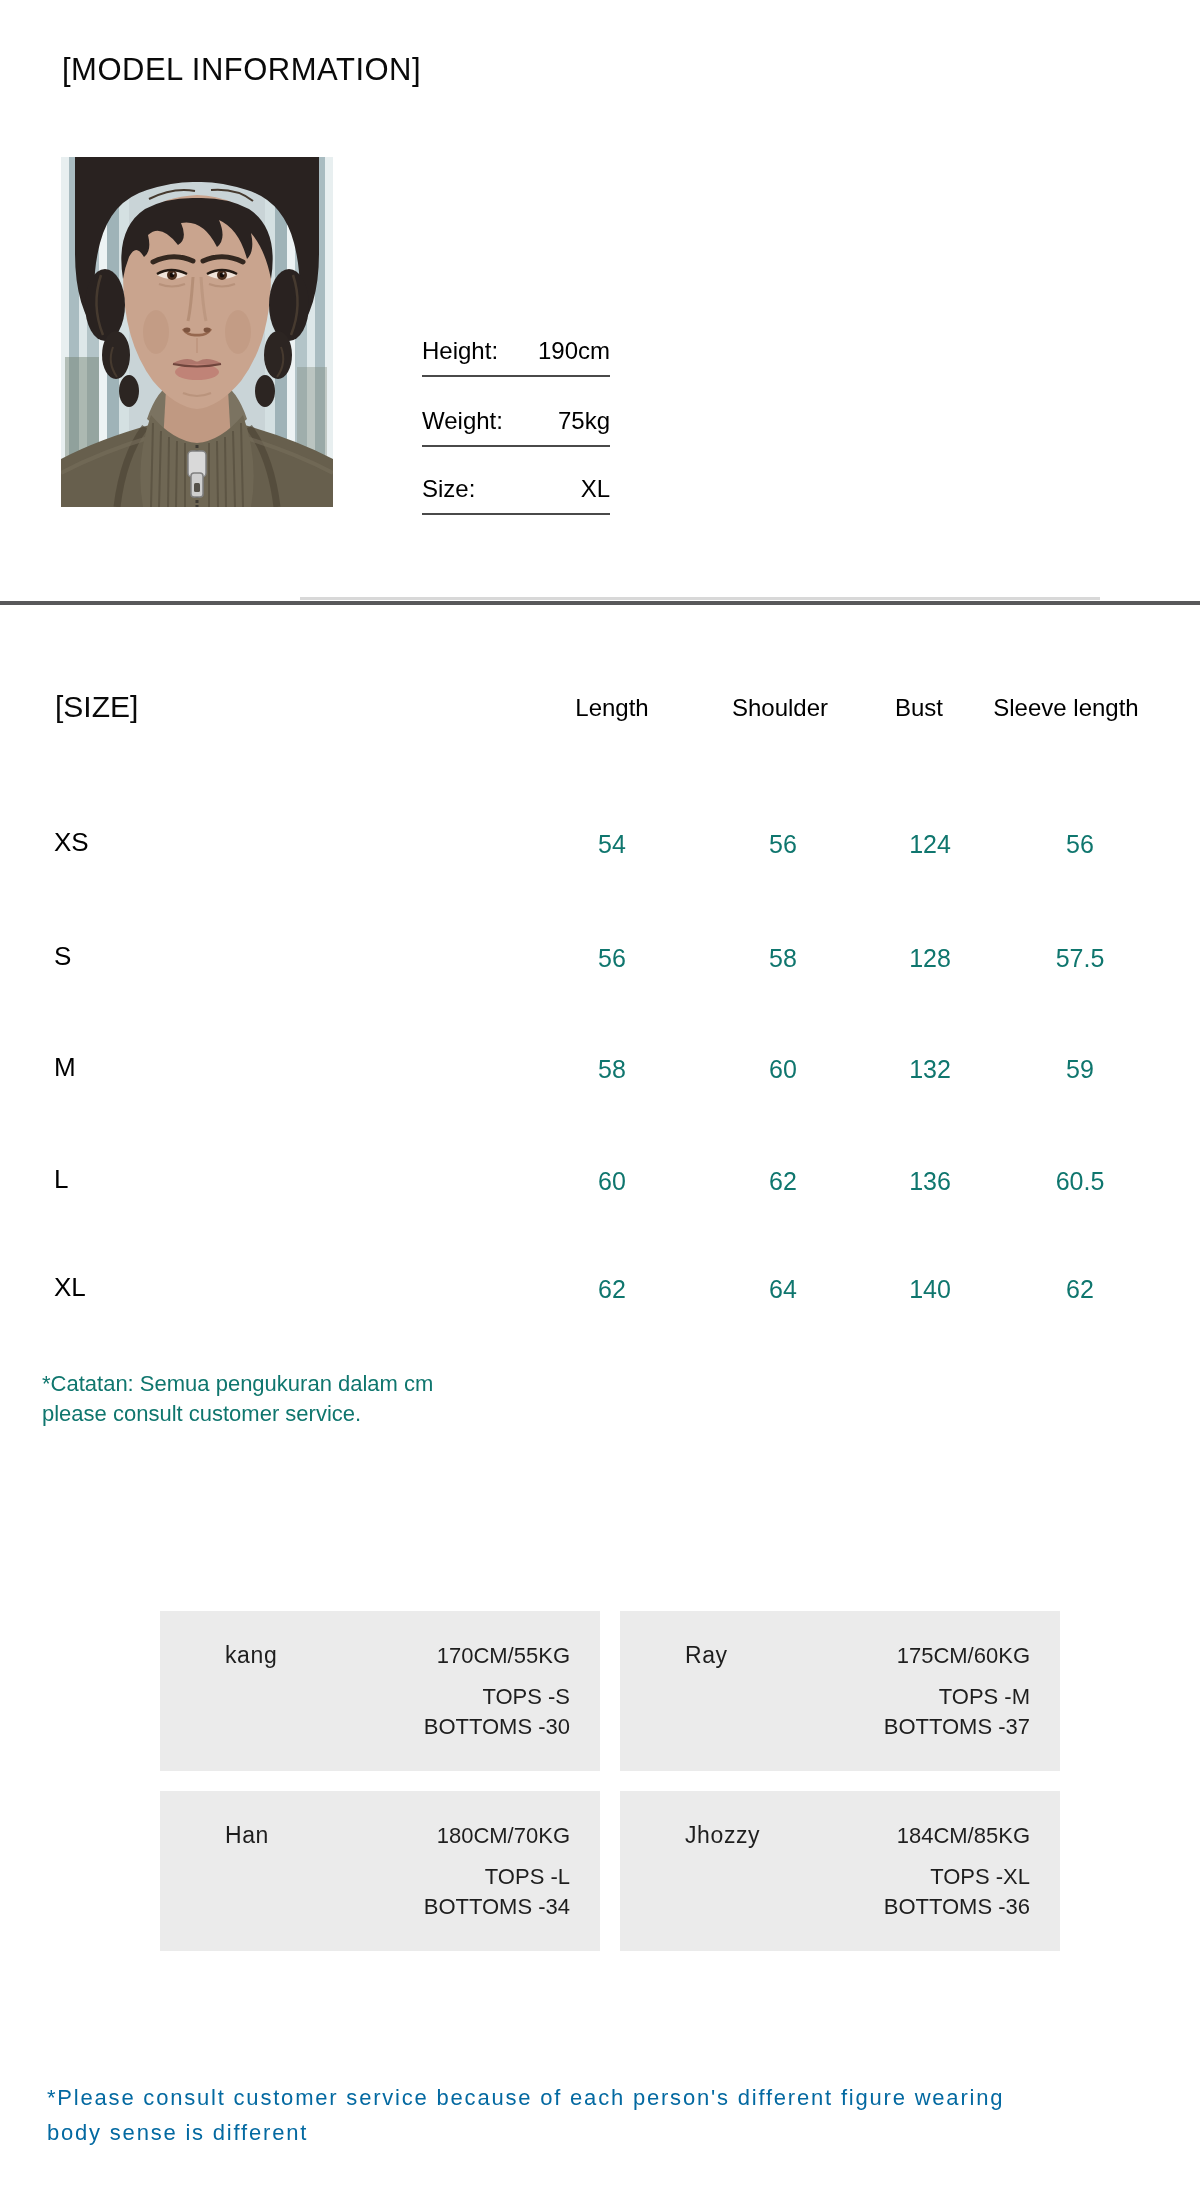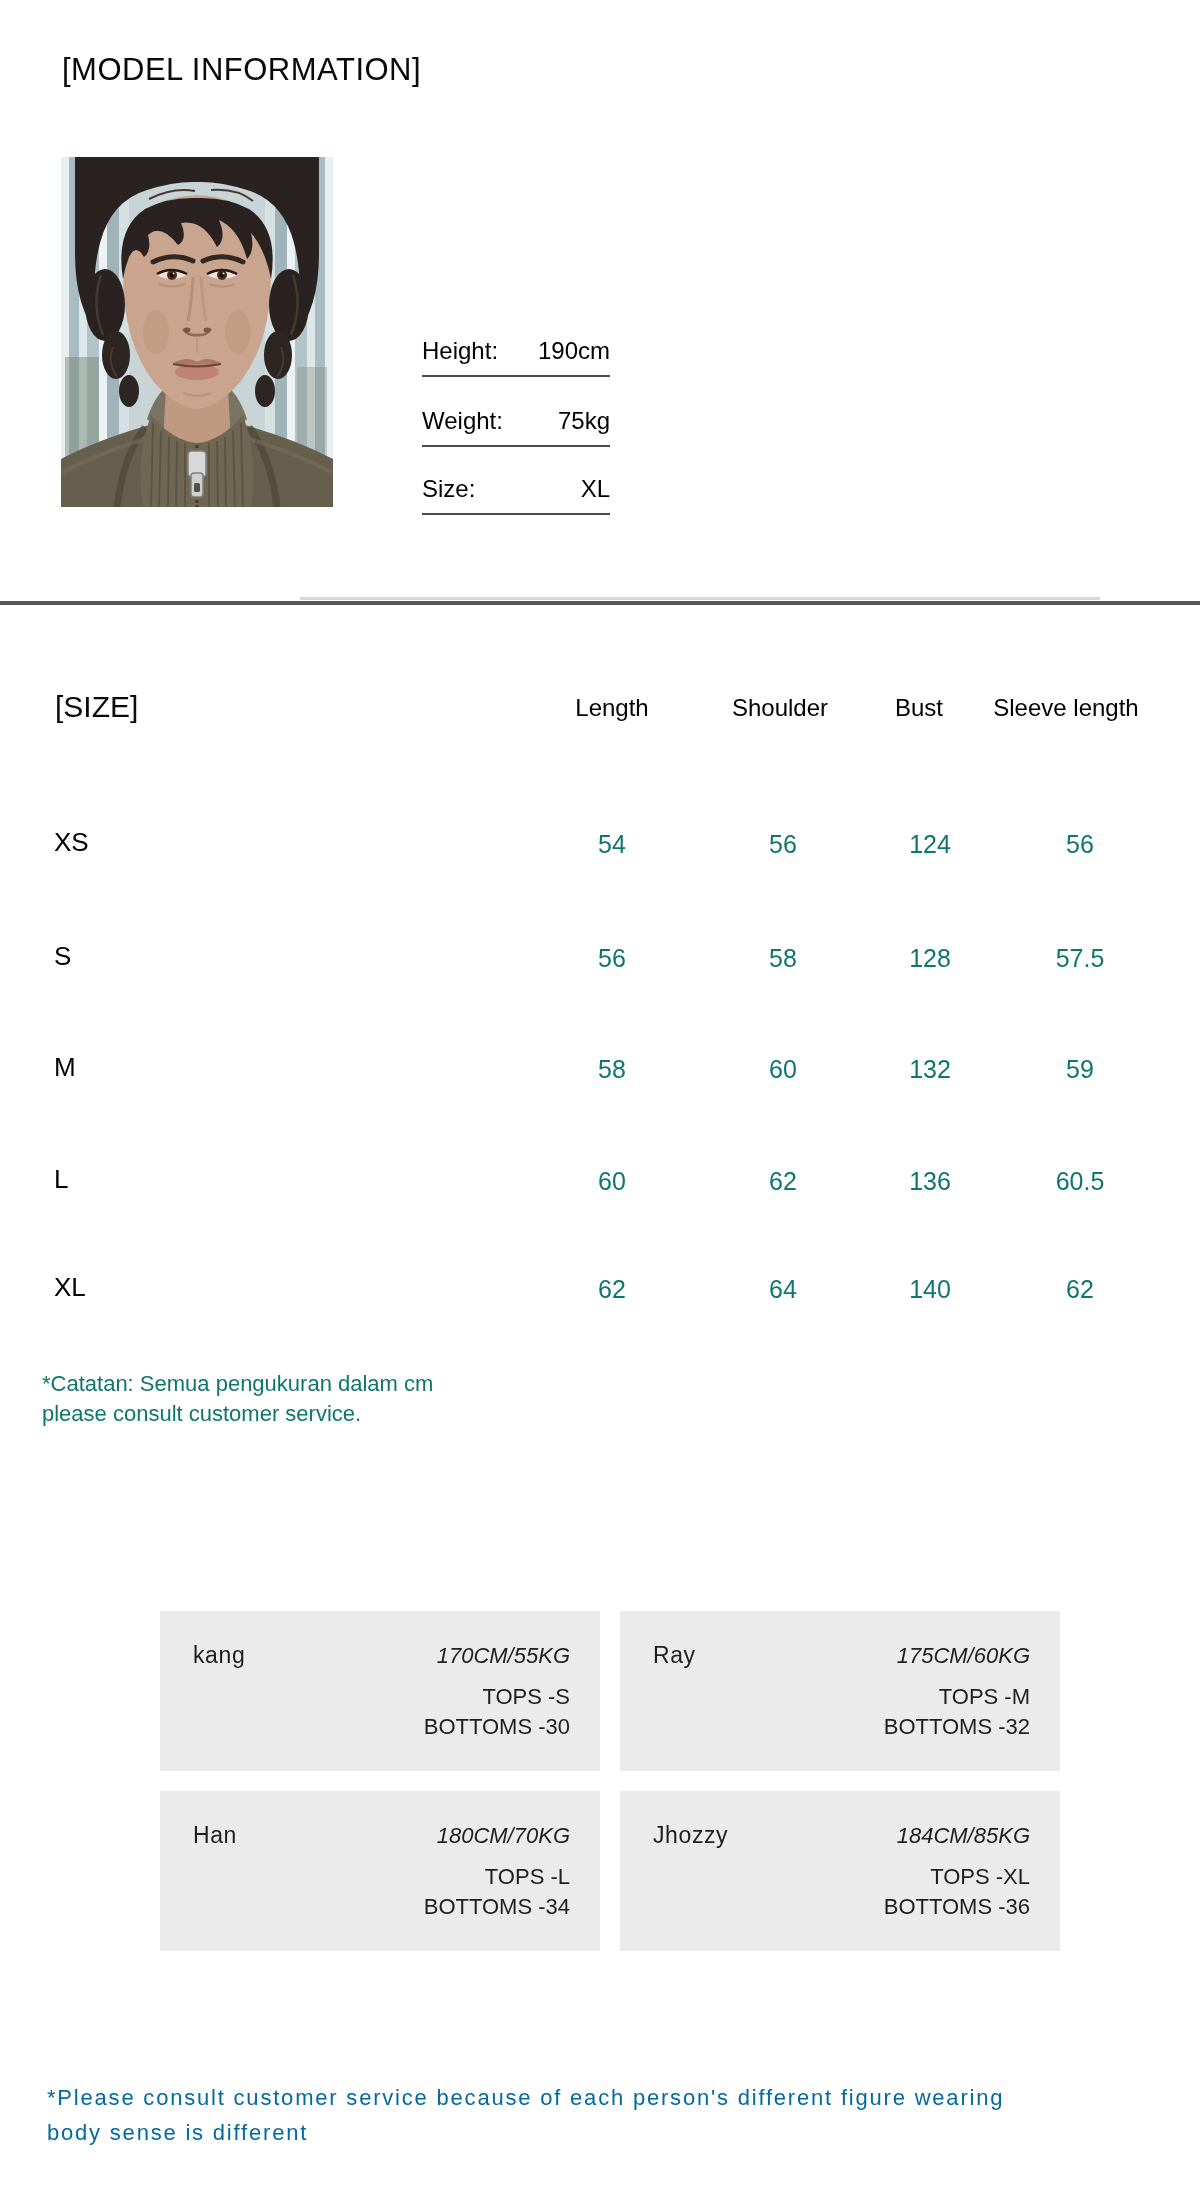--- a/index.html
+++ b/index.html
@@ -23,22 +23,22 @@
 
   .size-row{position:absolute;left:0;width:1200px;height:40px;}
   .size-row .row-label{position:absolute;left:54px;top:0;font-size:26px;color:#000;}
   .size-row .cell{position:absolute;top:3px;transform:translateX(-50%);font-size:25px;color:#0f766e;white-space:nowrap;}
 
   .notes{position:absolute;left:42px;top:1369px;font-size:22px;line-height:30px;color:#0f766e;}
 
   .card{position:absolute;width:440px;height:160px;background:#ebebeb;box-sizing:border-box;
         padding:30px 30px 0 33px;color:#1e1e1e;}
   .card-head{display:flex;justify-content:space-between;align-items:baseline;line-height:28px;}
-  .card-name{font-size:23px;letter-spacing:0.6px;}
-  .card-stats{font-size:22px;font-style:italic;}
+  .card-name{font-size:23px;letter-spacing:0.6px;margin-left:32px;}
+  .card-stats{font-size:22px;}
   .card-top{text-align:right;margin-top:14px;font-size:22px;line-height:26px;}
   .card-bottom{text-align:right;margin-top:4px;font-size:22px;line-height:26px;}
 
   .footer-note{position:absolute;left:47px;top:2080px;font-size:22px;line-height:35px;
                letter-spacing:1.8px;color:#0369a1;}
 </style>
 </head>
 <body>
 
 <div id="page">
@@ -220,21 +220,21 @@
     </div>
     <div class="card-top">TOPS -S</div>
     <div class="card-bottom">BOTTOMS -30</div>
   </div>
   <div class="card" style="left:620px; top:1611px;">
     <div class="card-head">
       <span class="card-name">Ray</span>
       <span class="card-stats">175CM/60KG</span>
     </div>
     <div class="card-top">TOPS -M</div>
-    <div class="card-bottom">BOTTOMS -32</div>
+    <div class="card-bottom">BOTTOMS -37</div>
   </div>
   <div class="card" style="left:160px; top:1791px;">
     <div class="card-head">
       <span class="card-name">Han</span>
       <span class="card-stats">180CM/70KG</span>
     </div>
     <div class="card-top">TOPS -L</div>
     <div class="card-bottom">BOTTOMS -34</div>
   </div>
   <div class="card" style="left:620px; top:1791px;">

